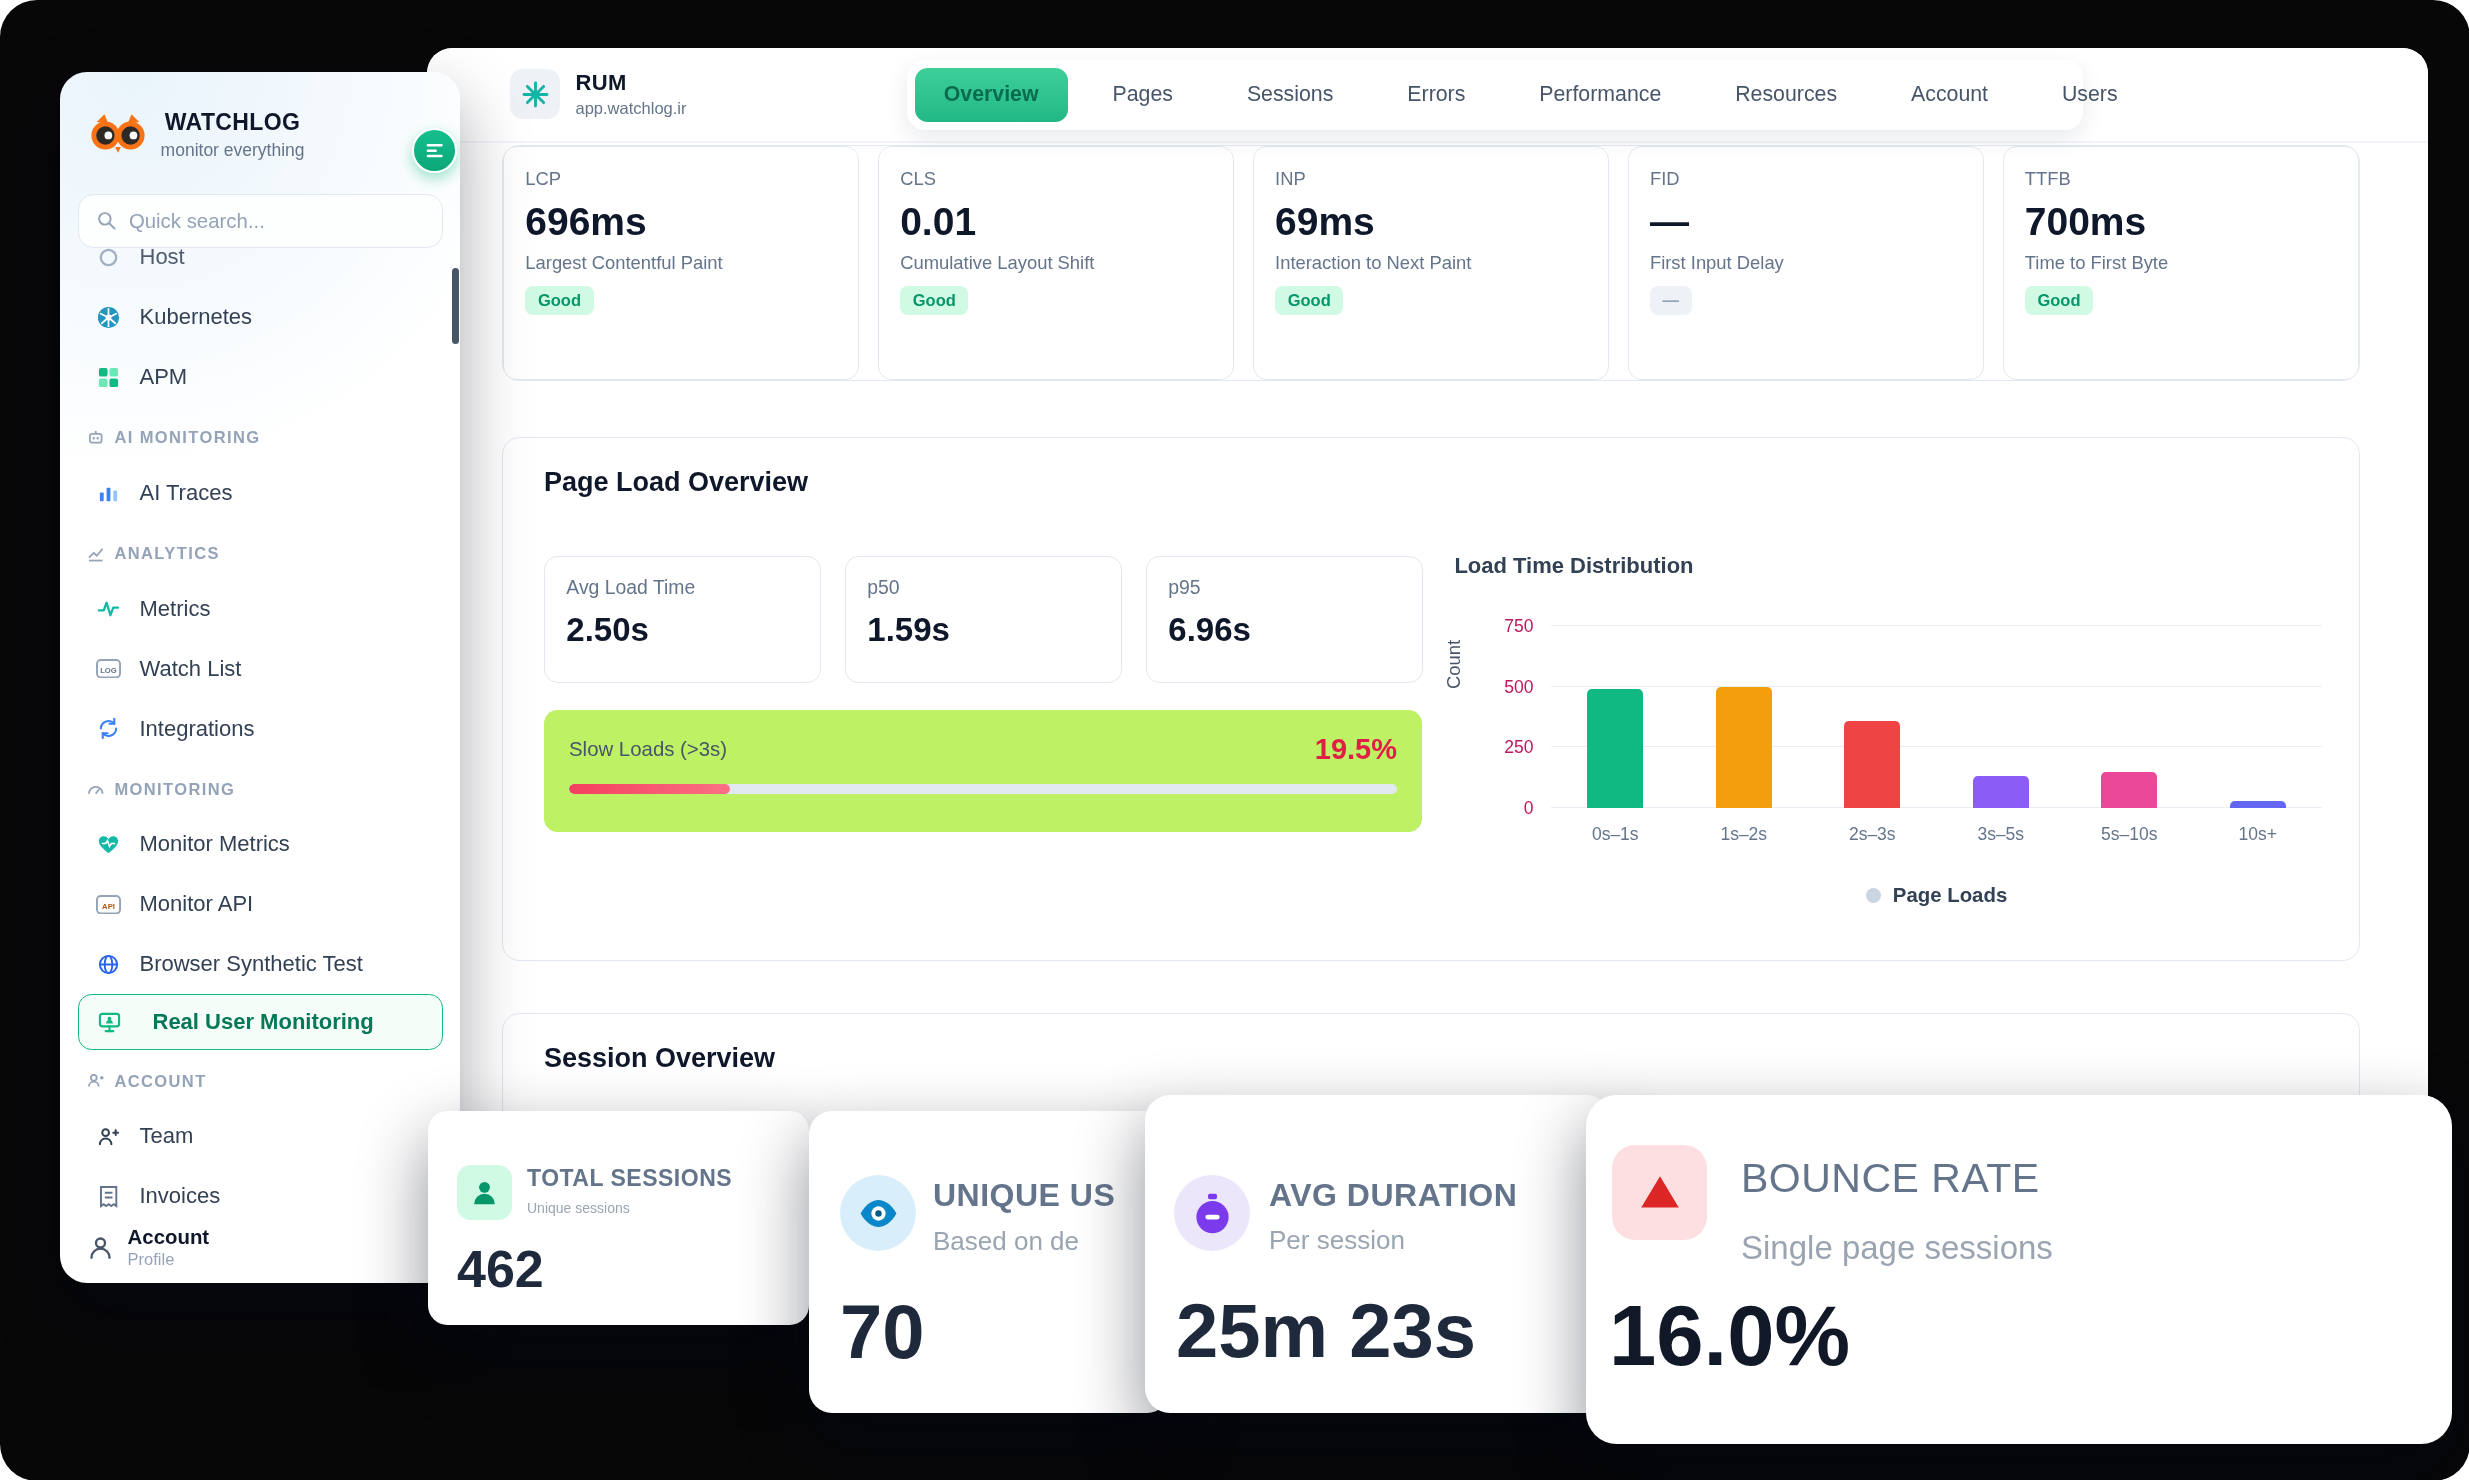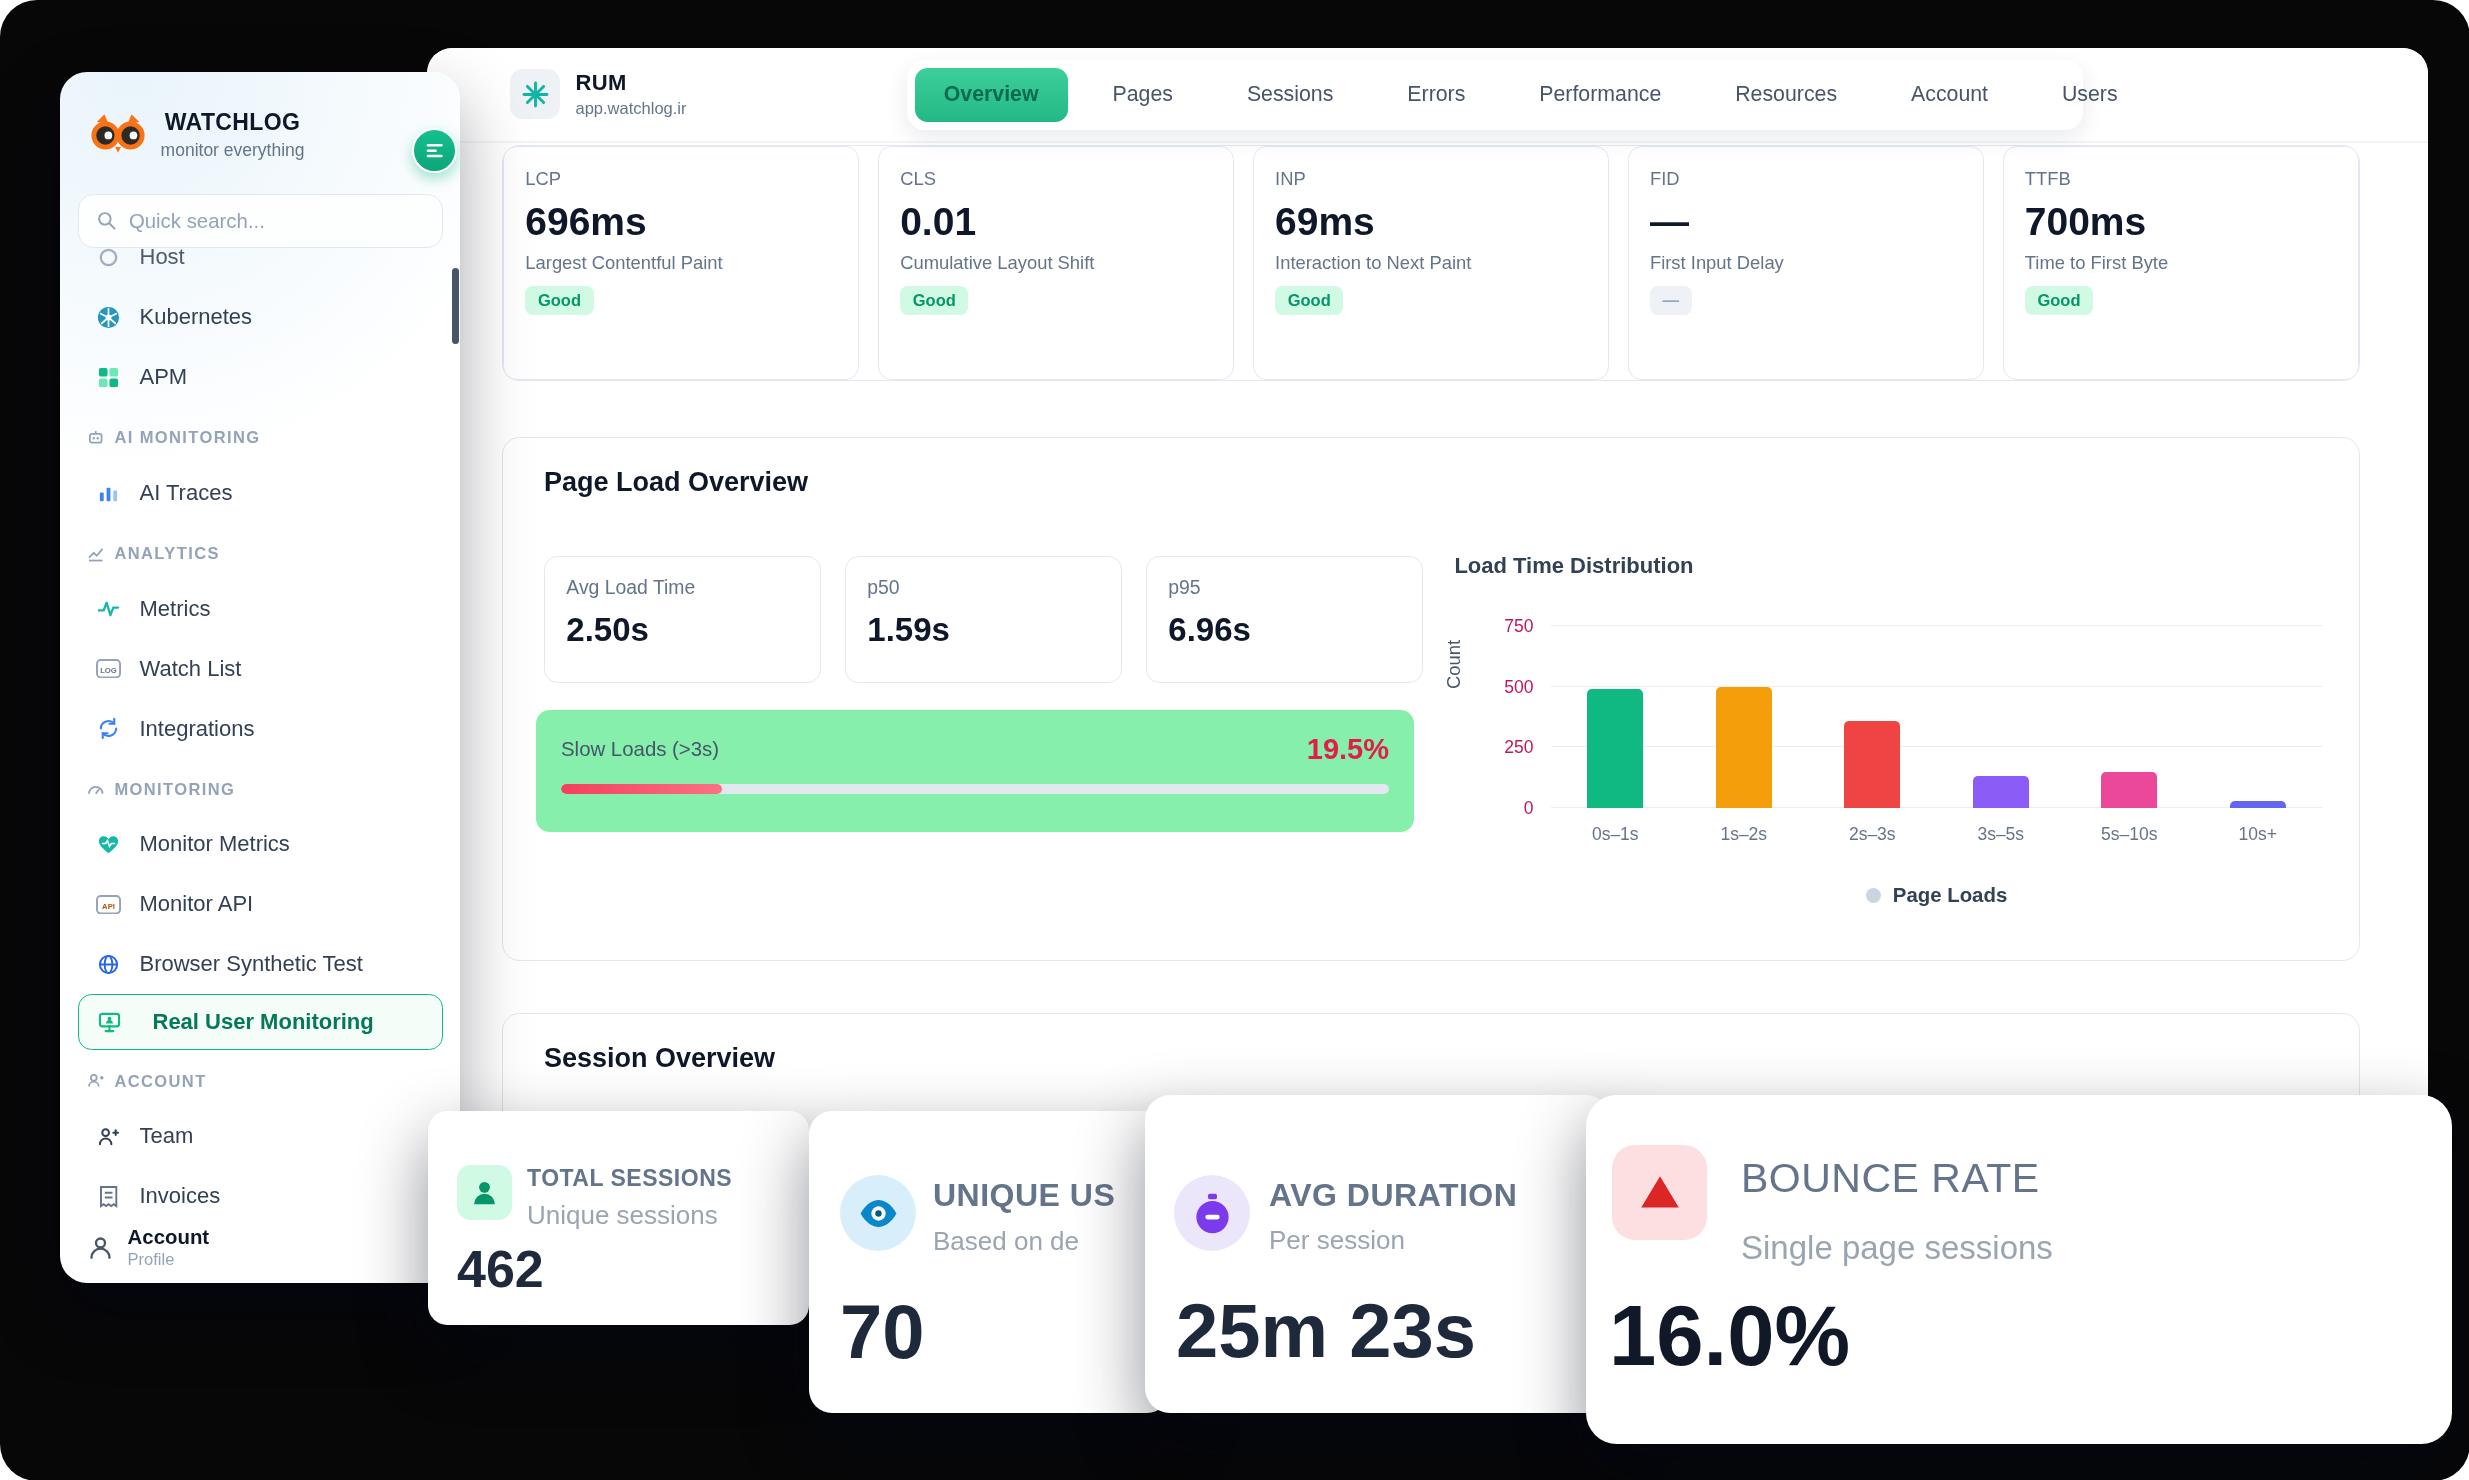--- a/index.html
+++ b/index.html
@@ -29,21 +29,21 @@
   .v-badge.good { background:#d1fae5; color:#059669; }
   .v-badge.neutral { background:#eef2f6; color:#94a3b8; }
 
   
   .plo-card { position:absolute; left:75px; top:389px; width:1858px; height:524px; border:1.5px solid #e2e8f0; border-radius:17.5px; background:#fff; }
   .card-title { position:absolute; left:41px; top:29px; font-size:27px; font-weight:800; color:#0f172a; }
   .plo-stats { position:absolute; left:41px; top:118px; display:flex; gap:24px; }
   .plo-stat { width:277px; height:127px; border:1.5px solid #e2e8f0; border-radius:13.6px; padding:19.4px 21.3px; }
   .ps-label { font-size:19.4px; color:#64748b; }
   .ps-value { font-size:33px; font-weight:800; color:#0f172a; margin-top:11.6px; }
-  .slow-box { position:absolute; left:33px; top:272px; width:878px; height:122px; background:#86efac; border-radius:13.6px; padding:23px 25px; }
+  .slow-box { position:absolute; left:41px; top:272px; width:878px; height:122px; background:#bef264; border-radius:13.6px; padding:23px 25px; }
   .slow-row { display:flex; justify-content:space-between; align-items:center; }
   .slow-label { font-size:20.4px; color:#475569; }
   .slow-value { font-size:29px; font-weight:800; color:#e11d48; }
   .slow-track { margin-top:17.5px; height:10.7px; background:#e2e8f0; border-radius:5.8px; overflow:hidden; }
   .slow-fill { height:100%; background:linear-gradient(90deg,#f43f5e,#fb7185); border-radius:5.8px; }
 
   
   .chart { position:absolute; left:932px; top:115px; width:922px; }
   .chart-title { margin-left:19.4px; font-size:22px; font-weight:600; color:#334155; }
   .plot { position:relative; margin-left:116px; margin-top:47px; width:771px; height:182px; }
@@ -90,21 +90,21 @@
   .pB { left:809px; top:1111px; width:361px; height:302px; border-radius:23px; z-index:7; }
   .pC { left:1145px; top:1095px; width:466px; height:318px; border-radius:25px; z-index:8; }
   .pD { left:1586px; top:1095px; width:866px; height:349px; border-radius:31px; z-index:9; }
   .stat-icon { position:absolute; display:flex; align-items:center; justify-content:center; }
   .stat-label { position:absolute; color:#64748b; font-weight:600; letter-spacing:0.5px; white-space:nowrap; overflow:hidden; }
   .stat-sub { position:absolute; color:#9aa5b1; white-space:nowrap; overflow:hidden; }
   .stat-value { position:absolute; color:#1e293b; font-weight:800; }
   
   .pA .stat-icon { left:29px; top:54px; width:55px; height:55px; background:#d1fae5; border-radius:13.6px; }
   .pA .stat-label { left:99px; top:54px; font-size:23px; }
-  .pA .stat-sub   { left:99px; top:89px; font-size:26px; }
+  .pA .stat-sub   { left:99px; top:89px; font-size:14px; }
   .pA .stat-value { left:29px; top:128px; font-size:52px; }
   
   .pB .stat-icon { left:31px; top:64px; width:76px; height:76px; background:#d9eefb; border-radius:50%; }
   .pB .stat-label { left:124px; top:66px; font-size:32px; max-width:223px; }
   .pB .stat-sub   { left:124px; top:115px; font-size:26px; max-width:223px; }
   .pB .stat-value { left:31px; top:177px; font-size:76px; }
   
   .pC .stat-icon { left:29px; top:80px; width:76px; height:76px; background:#ece6fb; border-radius:50%; }
   .pC .stat-label { left:124px; top:82px; font-size:32px; }
   .pC .stat-sub   { left:124px; top:130px; font-size:26px; }

